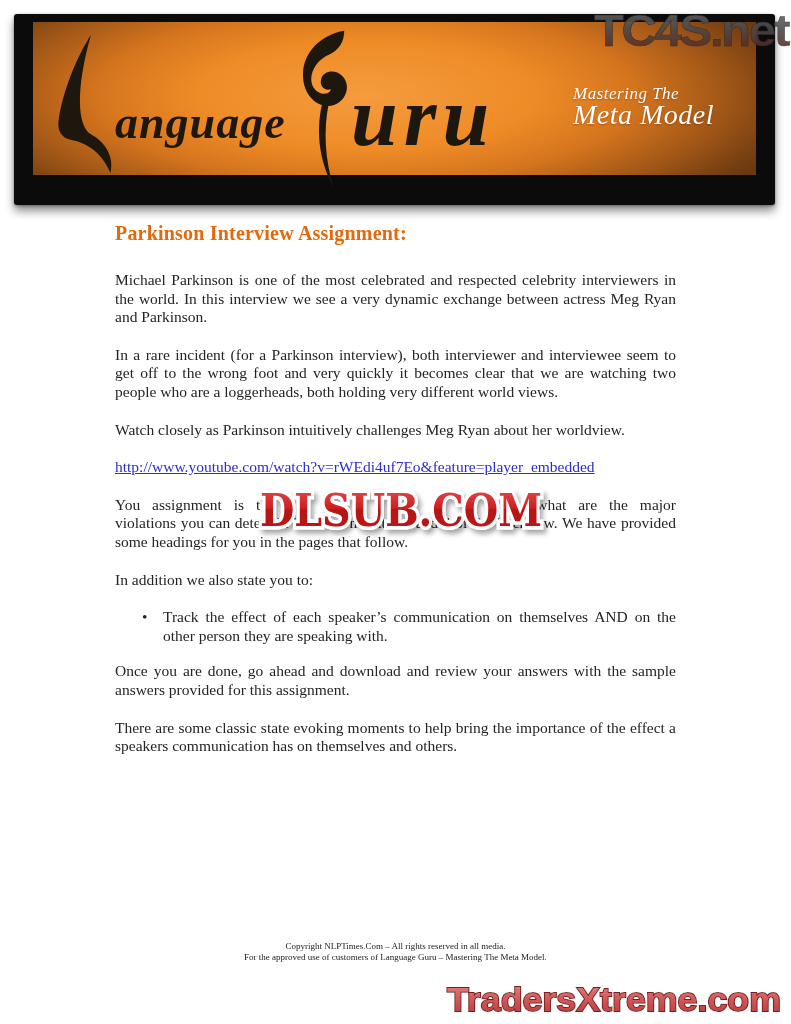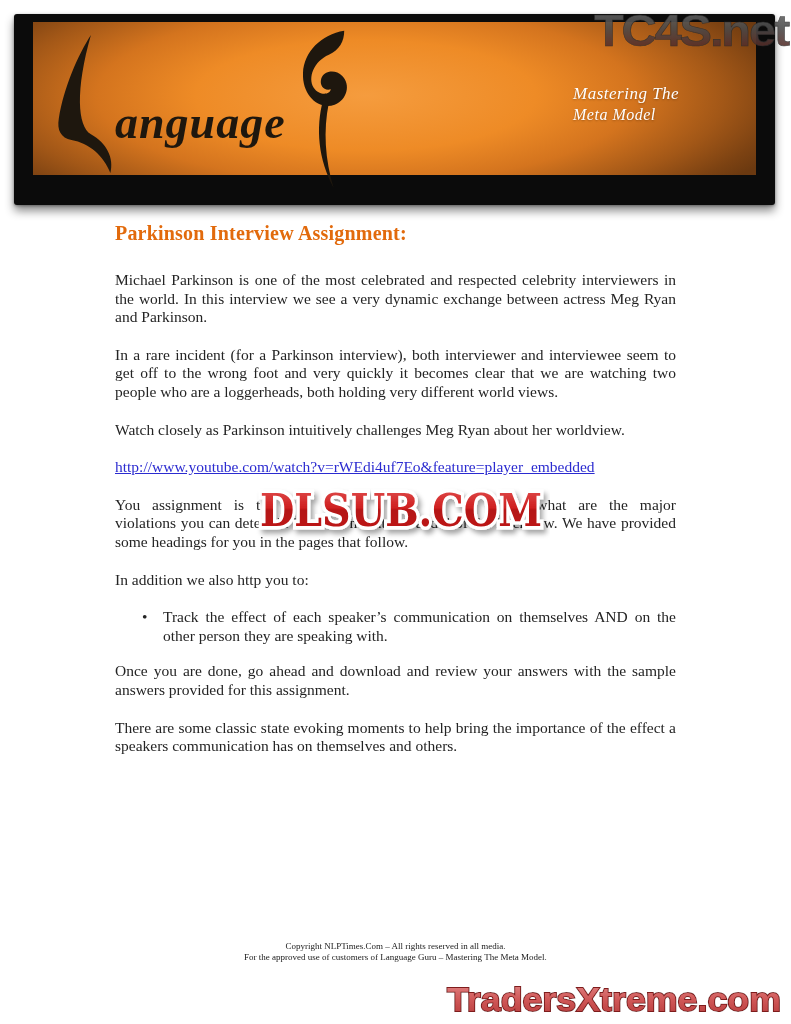--- a/index.html
+++ b/index.html
@@ -15,21 +15,21 @@
             #f59c3e 0%, #ee8b26 38%, #d4741e 60%, #a25717 80%, #7c4212 93%, #6b3910 100%);}
   .logo-l{position:absolute;left:19px;top:10px;width:72px;height:146px;}
   .logo-g{position:absolute;left:265px;top:5px;width:56px;height:163px;}
   .logo-anguage{position:absolute;left:82px;top:78px;font-size:46px;line-height:1;
           font-style:italic;font-weight:600;color:#1e170e;letter-spacing:1px;}
   .logo-uru{position:absolute;left:318px;top:53px;font-size:84px;line-height:1;
           font-style:italic;font-weight:700;color:#1e170e;letter-spacing:6px;}
   .tagline{position:absolute;left:540px;top:62px;color:#fff;font-style:italic;font-weight:400;
           text-shadow:0 1px 2px rgba(60,30,0,.35);}
   .tagline-1{font-size:17px;line-height:19px;letter-spacing:.5px;}
-  .tagline-2{font-size:16px;line-height:23px;letter-spacing:.5px;}
+  .tagline-2{font-size:28px;line-height:23px;letter-spacing:.5px;}
 
   
   .wm-tc4s{position:absolute;left:592px;top:2px;z-index:6;opacity:.88;}
   .wm-dlsub{position:absolute;left:252px;top:483px;z-index:5;}
   .wm-traders{position:absolute;left:438px;top:977px;z-index:5;}
 
   
   .content{position:absolute;left:115px;top:222px;width:561px;color:#242424;}
   .doc-title{font-size:20px;font-weight:700;color:#E26A0C;margin:0 0 26px 0;letter-spacing:.2px;}
   .content p{margin:8px 0 19px 0;font-size:15.5px;line-height:18.6px;text-align:justify;}
@@ -52,20 +52,21 @@
   <div class="banner">
     <div class="banner-inner">
       <svg class="logo-l" viewBox="0 0 74 148">
         <path d="M40 2 C27 22 12 56 7 88 C5 100 9 108 20 110 C38 113 53 126 60 144 C64 128 56 113 40 104 C26 96 24 58 40 2 Z" fill="#1e170e"></path>
       </svg>
       <span class="logo-anguage">anguage</span>
       <svg class="logo-g" viewBox="0 0 58 170">
         <path d="M48 4 C24 8 6 26 5 48 C4 72 22 87 38 81 C51 76 55 60 46 51 C39 44 27 45 24 54 C22 61 27 67 34 65 C33 71 22 72 16 63 C10 53 16 36 32 29 C43 24 48 15 48 4 Z" fill="#1e170e"></path>
         <path d="M26 76 C18 106 21 138 37 168 C28 138 26 108 32 79 Z" fill="#1e170e"></path>
       </svg>
+      <span class="logo-uru">uru</span>
       <div class="tagline">
         <div class="tagline-1">Mastering The</div>
         <div class="tagline-2">Meta Model</div>
       </div>
     </div>
   </div>
 
   <svg class="wm-tc4s" width="200" height="58" viewBox="0 0 200 58">
     <defs>
       <linearGradient id="tcgrad" x1="0" y1="0" x2="0" y2="1">
@@ -85,21 +86,21 @@
     <p>In a rare incident (for a Parkinson interview), both interviewer and interviewee seem to get off to the wrong foot and very quickly it becomes clear that we are watching two people who are a loggerheads, both holding very different world views.</p>
 
     <p>Watch closely as Parkinson intuitively challenges Meg Ryan about her worldview.</p>
 
     <p class="link-line">
       <a href="#">http://www.youtube.com/watch?v=rWEdi4uf7Eo&amp;feature=player_embedded</a>
     </p>
 
     <p><span>You assignment is t</span><span class="wm-gap"></span><span>what are the major violations you can detect in between minutes 2 and 4 of the interview. We have provided some headings for you in the pages that follow.</span></p>
 
-    <p>In addition we also http you to:</p>
+    <p>In addition we also state you to:</p>
 
     <div class="bullet-row">
       <span class="bullet-marker">•</span>
       <span class="bullet-text">Track the effect of each speaker’s communication on themselves AND on the other person they are speaking with.</span>
     </div>
 
     <p>Once you are done, go ahead and download and review your answers with the sample answers provided for this assignment.</p>
 
     <p>There are some classic state evoking moments to help bring the importance of the effect a speakers communication has on themselves and others.</p>
   </div>

